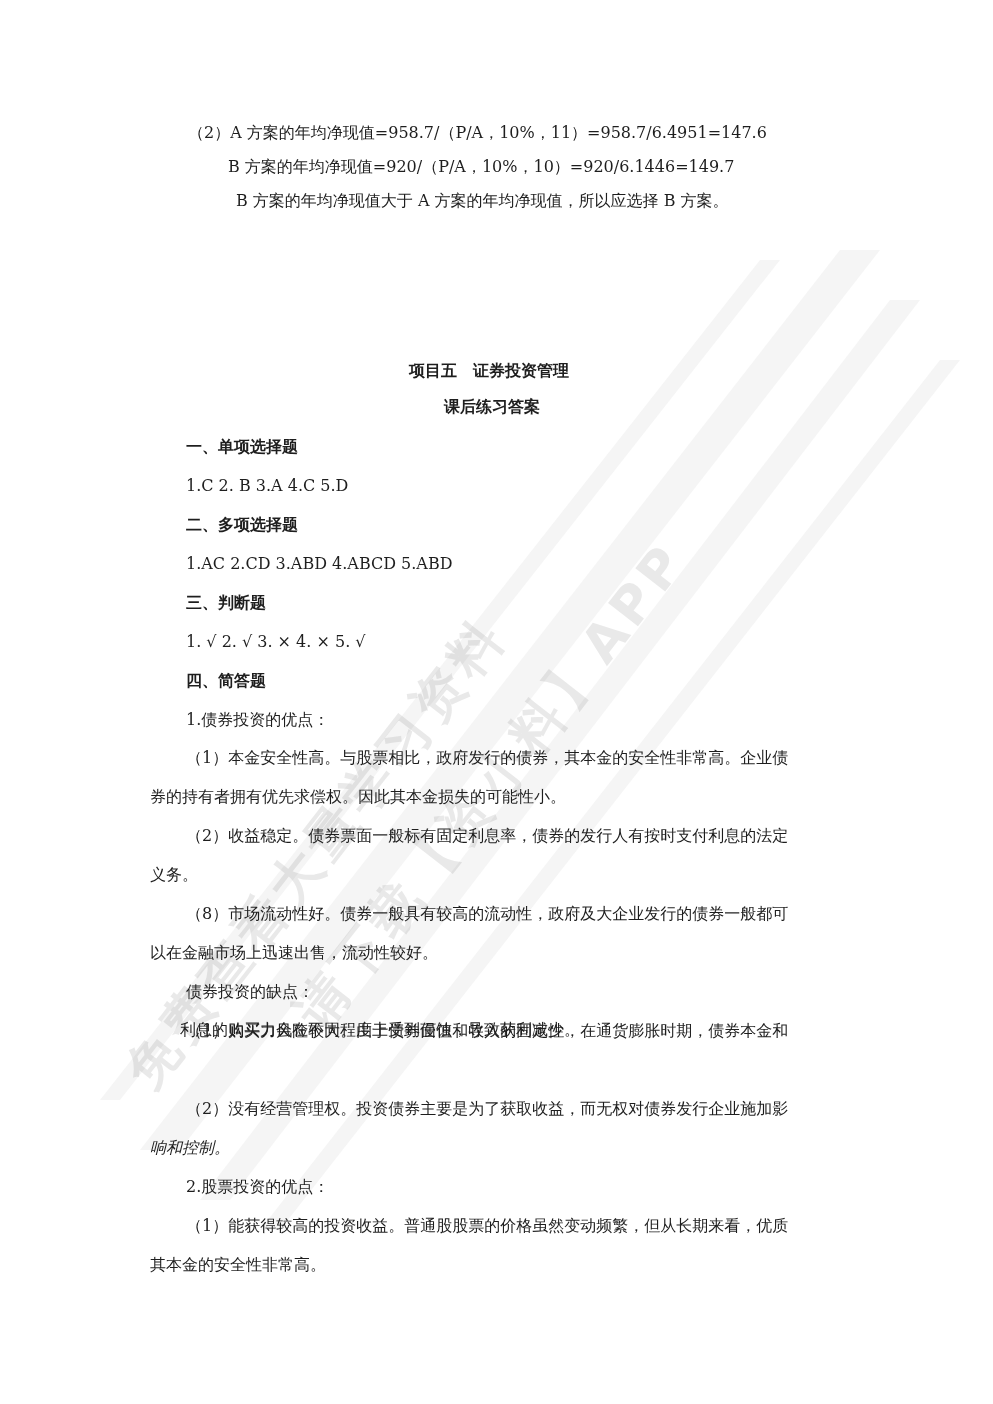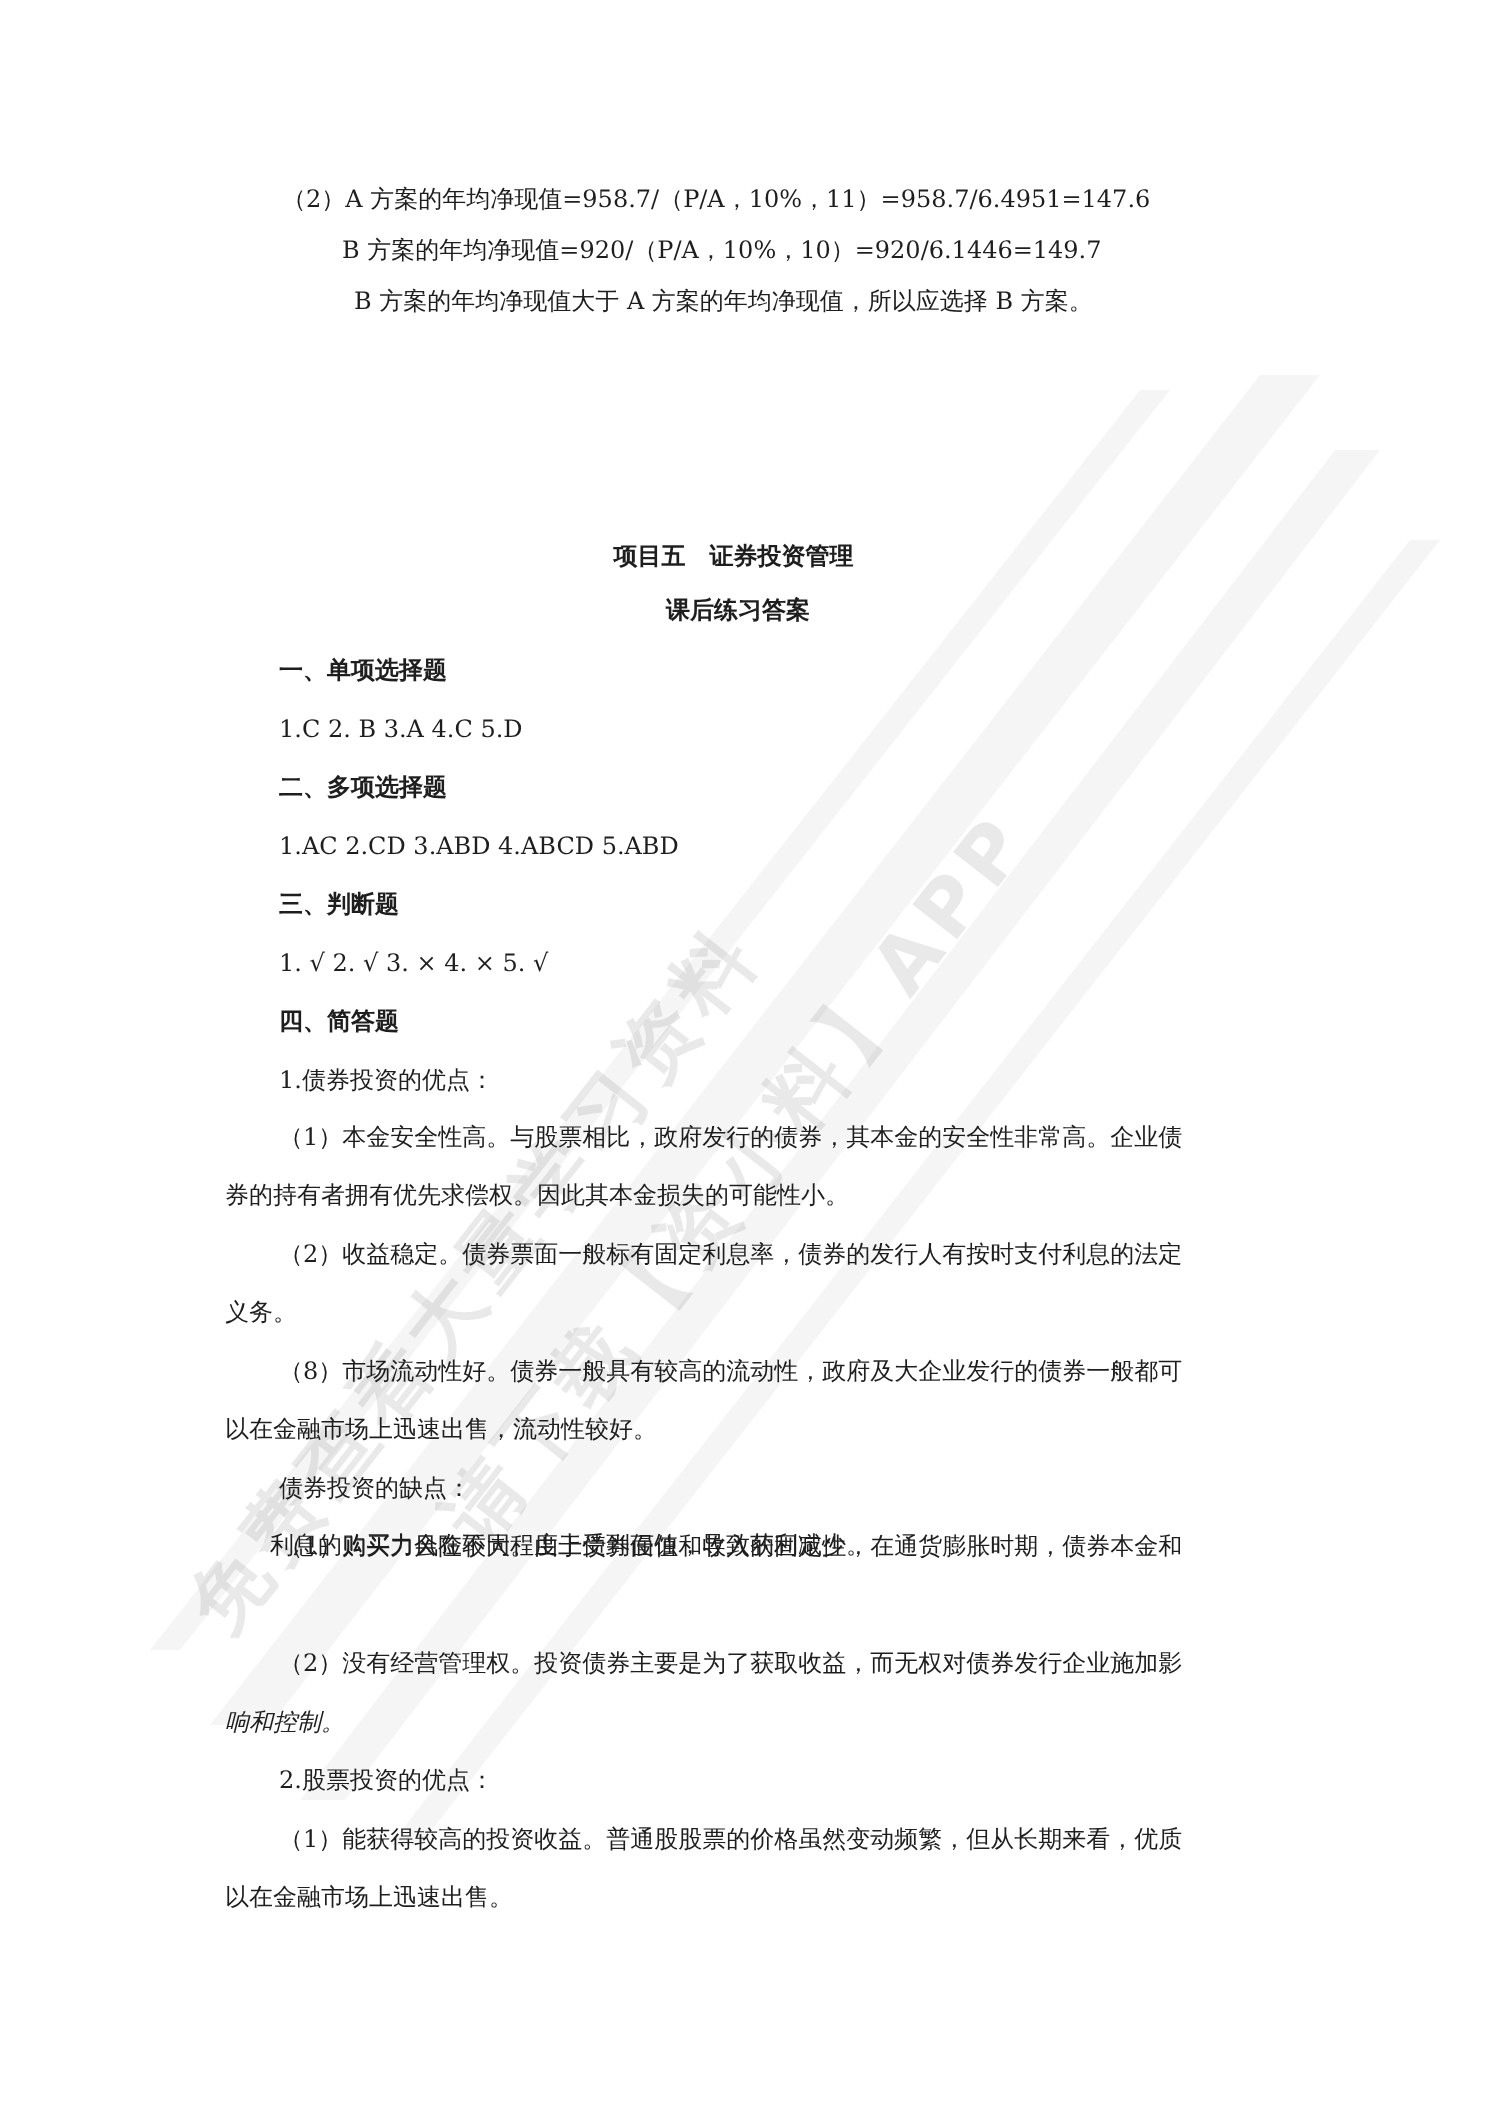--- a/index.html
+++ b/index.html
@@ -68,14 +68,14 @@
   <div class="line" style="left:186px; top:904px;">（8）市场流动性好。债券一般具有较高的流动性，政府及大企业发行的债券一般都可</div>
   <div class="line" style="left:150px; top:943px;">以在金融市场上迅速出售，流动性较好。</div>
   <div class="line" style="left:186px; top:982px;">债券投资的缺点：</div>
   <div class="line" style="left:186px; top:1021px;">（1）购买力风险较大。由于债券面值和收入的固定性，在通货膨胀时期，债券本金和</div>
   <div class="line" style="left:150px; top:1020px;margin-left:30px;">利息的购买力会在不同程度上受到侵蚀，导致获利减少。</div>
   <div class="line" style="left:186px; top:1099px;">（2）没有经营管理权。投资债券主要是为了获取收益，而无权对债券发行企业施加影</div>
   <div class="line" style="left:150px; top:1138px;font-style:italic;">响和控制。</div>
 
   <div class="line" style="left:186px; top:1177px;">2.股票投资的优点：</div>
   <div class="line" style="left:186px; top:1216px;">（1）能获得较高的投资收益。普通股股票的价格虽然变动频繁，但从长期来看，优质</div>
-  <div class="line" style="left:150px; top:1255px;">以在金融市场上迅速出售。</div>
+  <div class="line" style="left:150px; top:1255px;">其本金的安全性非常高。</div>
 </div>
 
 </body></html>

